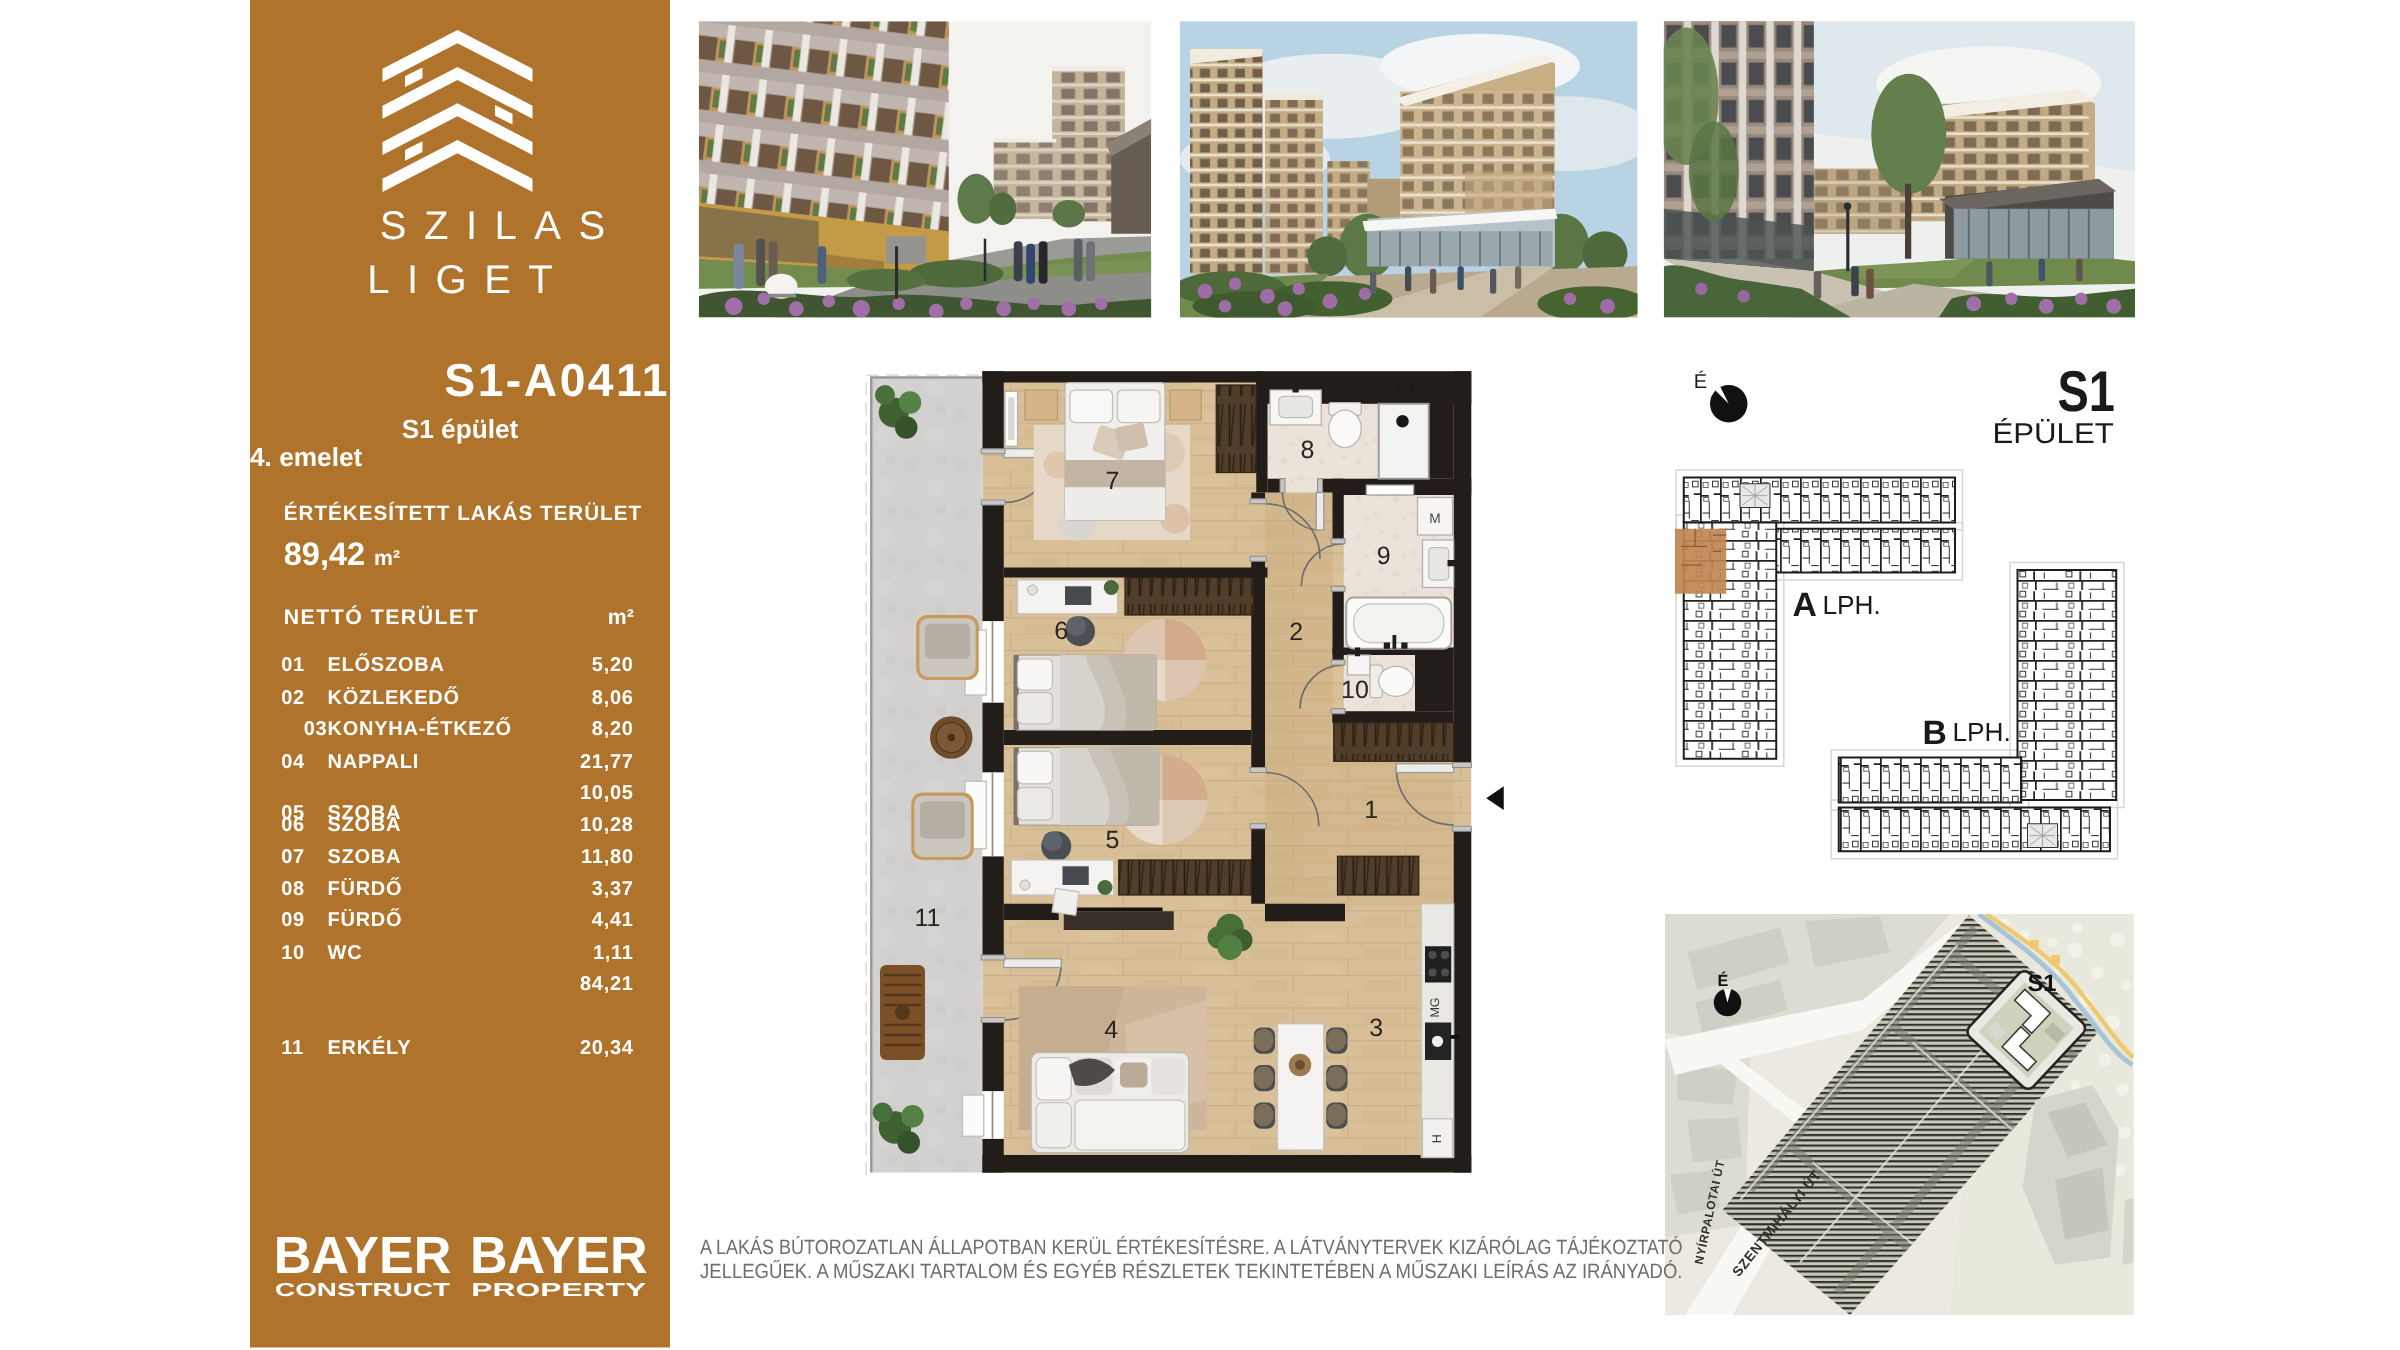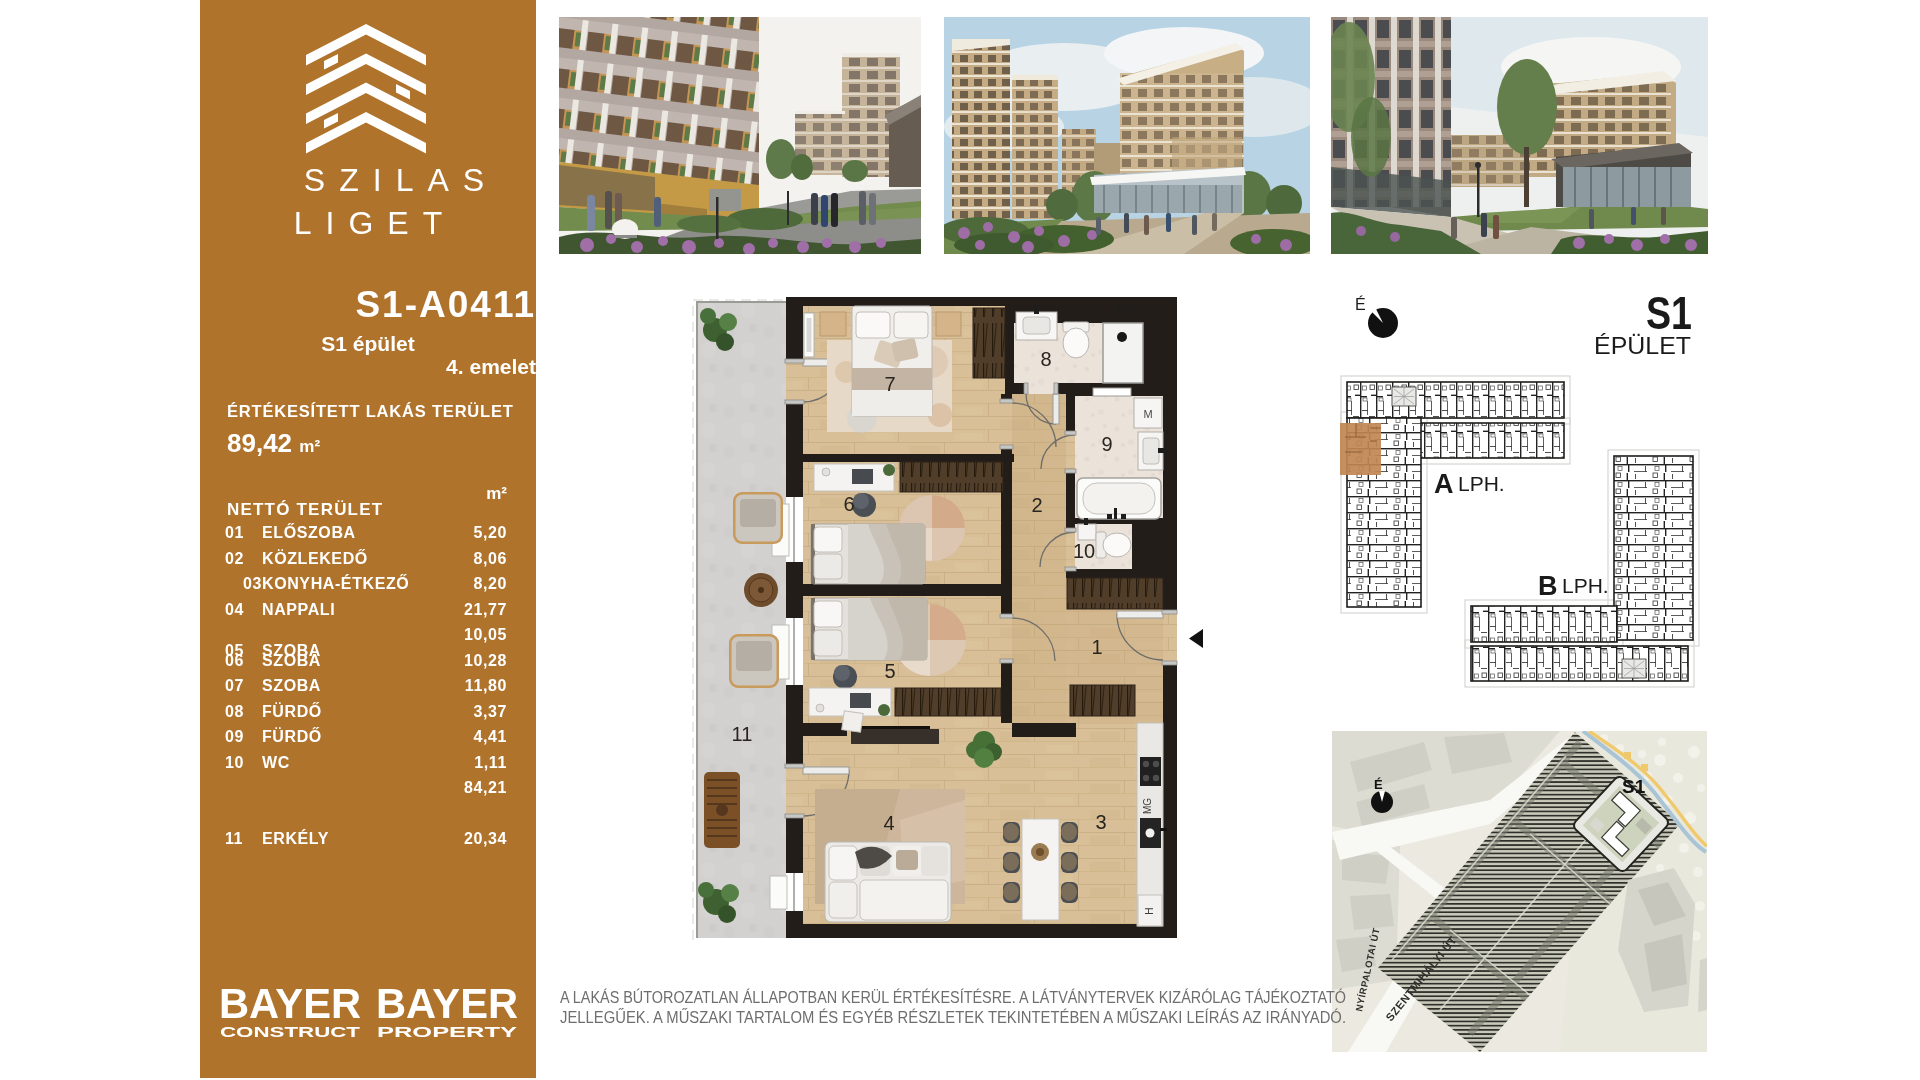--- a/index.html
+++ b/index.html
@@ -24,27 +24,27 @@
 </svg>
 
 <div class="abs" style="left:200px;top:164px;width:336px;text-align:center;color:#fff;font-size:32px;font-weight:400;letter-spacing:14px;text-indent:14px;line-height:32px;margin-left:26px;">SZILAS</div>
 
 <div class="abs" style="left:200px;top:207px;width:336px;text-align:center;color:#fff;font-size:32px;font-weight:400;letter-spacing:14px;text-indent:14px;line-height:32px;">LIGET</div>
 
 <div class="abs" style="left:200px;top:284px;width:336px;text-align:right;color:#fff;font-size:37px;font-weight:700;letter-spacing:2px;">S1-A0411</div>
 
 <div class="abs" style="left:200px;top:332px;width:336px;text-align:center;color:#fff;font-size:21px;font-weight:700;">S1 épület</div>
 
-<div class="abs" style="left:200px;top:355px;width:336px;text-align:right;color:#fff;font-size:21px;font-weight:700;">4. emelet</div>
+<div class="abs" style="left:200px;top:355px;width:336px;text-align:left;color:#fff;font-size:21px;font-weight:700;">4. emelet</div>
 
 <div class="abs" style="left:227px;top:402px;width:300px;color:#fff;font-size:16.5px;font-weight:700;letter-spacing:0.8px;white-space:nowrap;">ÉRTÉKESÍTETT LAKÁS TERÜLET</div>
 
 <div class="abs" style="left:227px;top:428px;width:280px;color:#fff;font-size:26px;font-weight:700;">89,42 <span style="font-size:17px;">m²</span></div>
 
-<div class="abs" style="left:227px;top:500px;width:225px;color:#fff;font-size:17px;font-weight:700;letter-spacing:1.2px;">NETTÓ TERÜLET</div>
+<div class="abs" style="left:227px;top:484px;width:225px;color:#fff;font-size:17px;font-weight:700;letter-spacing:1.2px;">NETTÓ TERÜLET</div>
 <div class="abs" style="left:420px;top:484px;width:87px;color:#fff;font-size:17px;font-weight:700;text-align:right;">m²</div>
 
 <div class="abs" style="left:225px;top:524px;width:282px;color:#fff;font-size:16px;font-weight:700;letter-spacing:0.6px;">
   <div style="height:25.5px;"><span style="display:inline-block;width:37px;">01</span><span>ELŐSZOBA</span><span style="float:right;">5,20</span></div>
   <div style="height:25.5px;"><span style="display:inline-block;width:37px;">02</span><span>KÖZLEKEDŐ</span><span style="float:right;">8,06</span></div>
   <div style="height:25.5px;"><span style="display:inline-block;width:37px;text-align:right;">03</span><span>KONYHA-ÉTKEZŐ</span><span style="float:right;">8,20</span></div>
   <div style="height:25.5px;"><span style="display:inline-block;width:37px;">04</span><span>NAPPALI</span><span style="float:right;">21,77</span></div>
   <div style="height:25.5px;"><span style="display:inline-block;width:37px;margin-top:16px;">05</span><span>SZOBA</span><span style="float:right;">10,05</span></div>
   <div style="height:25.5px;"><span style="display:inline-block;width:37px;">06</span><span>SZOBA</span><span style="float:right;">10,28</span></div>
   <div style="height:25.5px;"><span style="display:inline-block;width:37px;">07</span><span>SZOBA</span><span style="float:right;">11,80</span></div>

